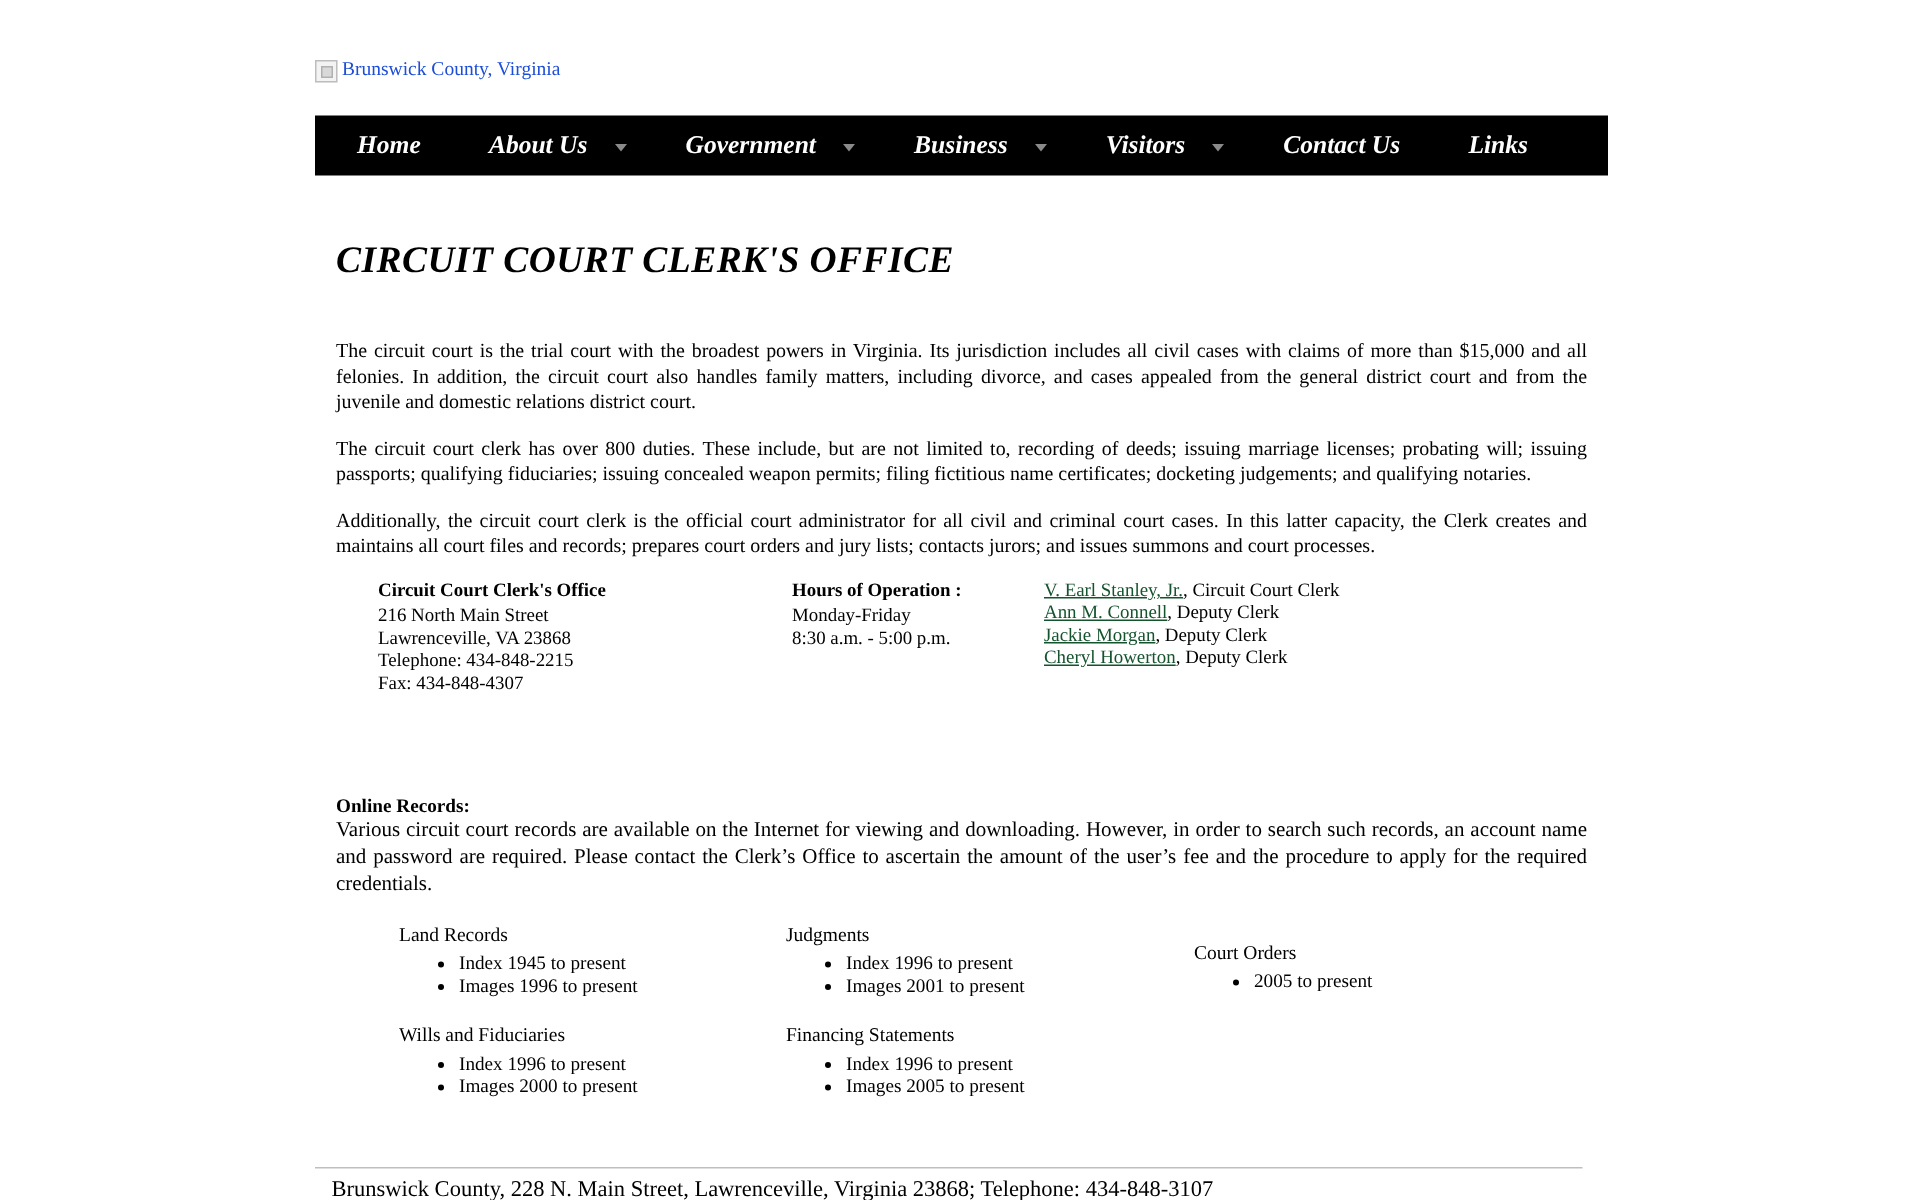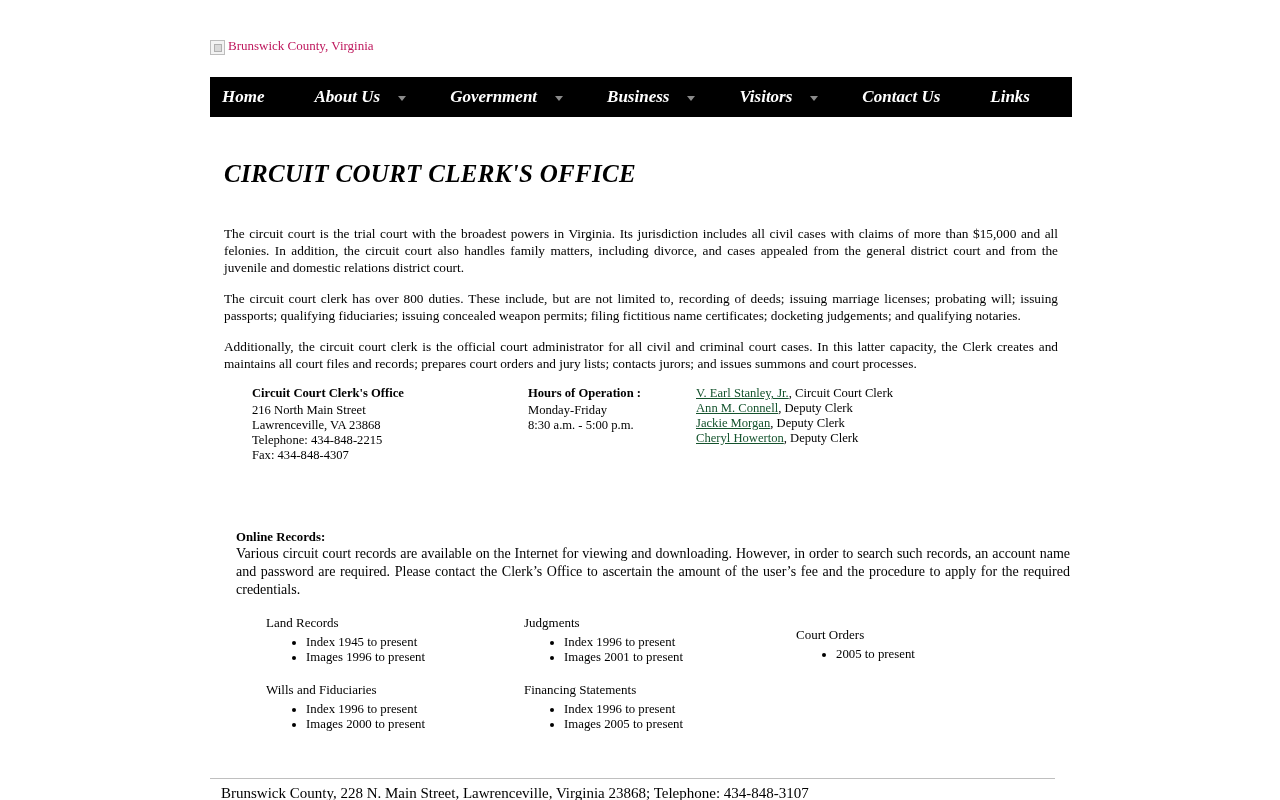--- a/index.html
+++ b/index.html
@@ -26,21 +26,21 @@
     top: 0;
     width: 862px;
   }
 
   
   .logo-box {
     margin-top: 38px;
     height: 28px;
     font-family: "Liberation Serif", serif;
     font-size: 13px;
-    color: #be185d;
+    color: #1d4ed8;
     display: flex;
     align-items: flex-start;
   }
   .broken-img {
     display: inline-block;
     width: 13px;
     height: 13px;
     border: 1px solid #bdbdbd;
     background: #f3f3f3;
     position: relative;
@@ -56,21 +56,21 @@
     border: 1px solid #b0b0b0;
   }
 
   
   .navbar {
     margin-top: 11px;
     height: 40px;
     background: #000000;
     display: flex;
     align-items: center;
-    padding: 0 2px;
+    padding: 0 18px;
     box-sizing: border-box;
   }
   .nav-item {
     color: #ffffff;
     font-family: "Liberation Serif", serif;
     font-style: italic;
     font-weight: bold;
     font-size: 17px;
     white-space: nowrap;
     display: flex;
@@ -126,21 +126,21 @@
   .col-hours  { left: 276px; width: 150px; }
   .col-staff  { left: 444px; width: 380px; }
   .staff-line { white-space: nowrap; }
   .staff-link {
     color: #14532d;
     text-decoration: underline;
   }
 
   
   .online-block {
-    margin-left: 26px;
+    margin-left: 14px;
     margin-top: 58px;
     width: 834px;
   }
   .online-block .hdr { font-weight: bold; font-size: 12.8px; }
   .online-block p {
     text-align: justify;
     font-size: 14px;
     line-height: 1.28;
     margin: 0;
   }

